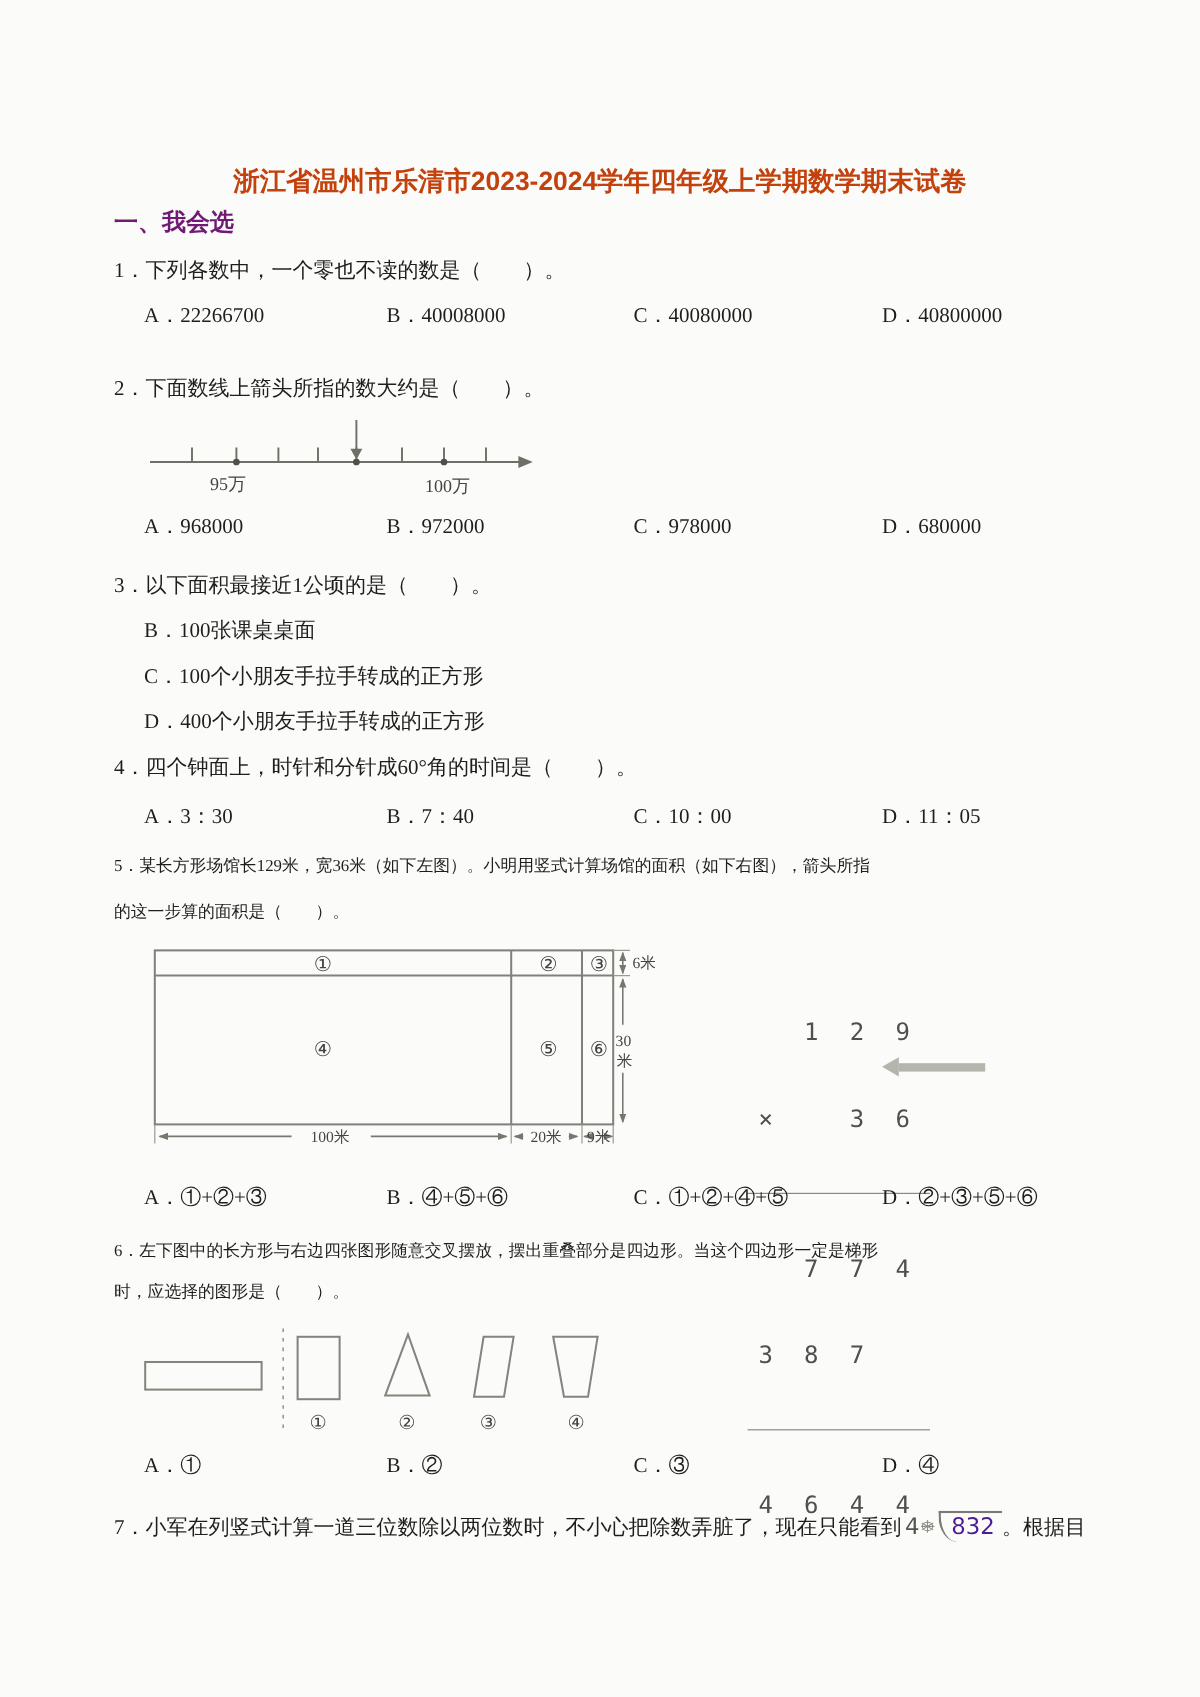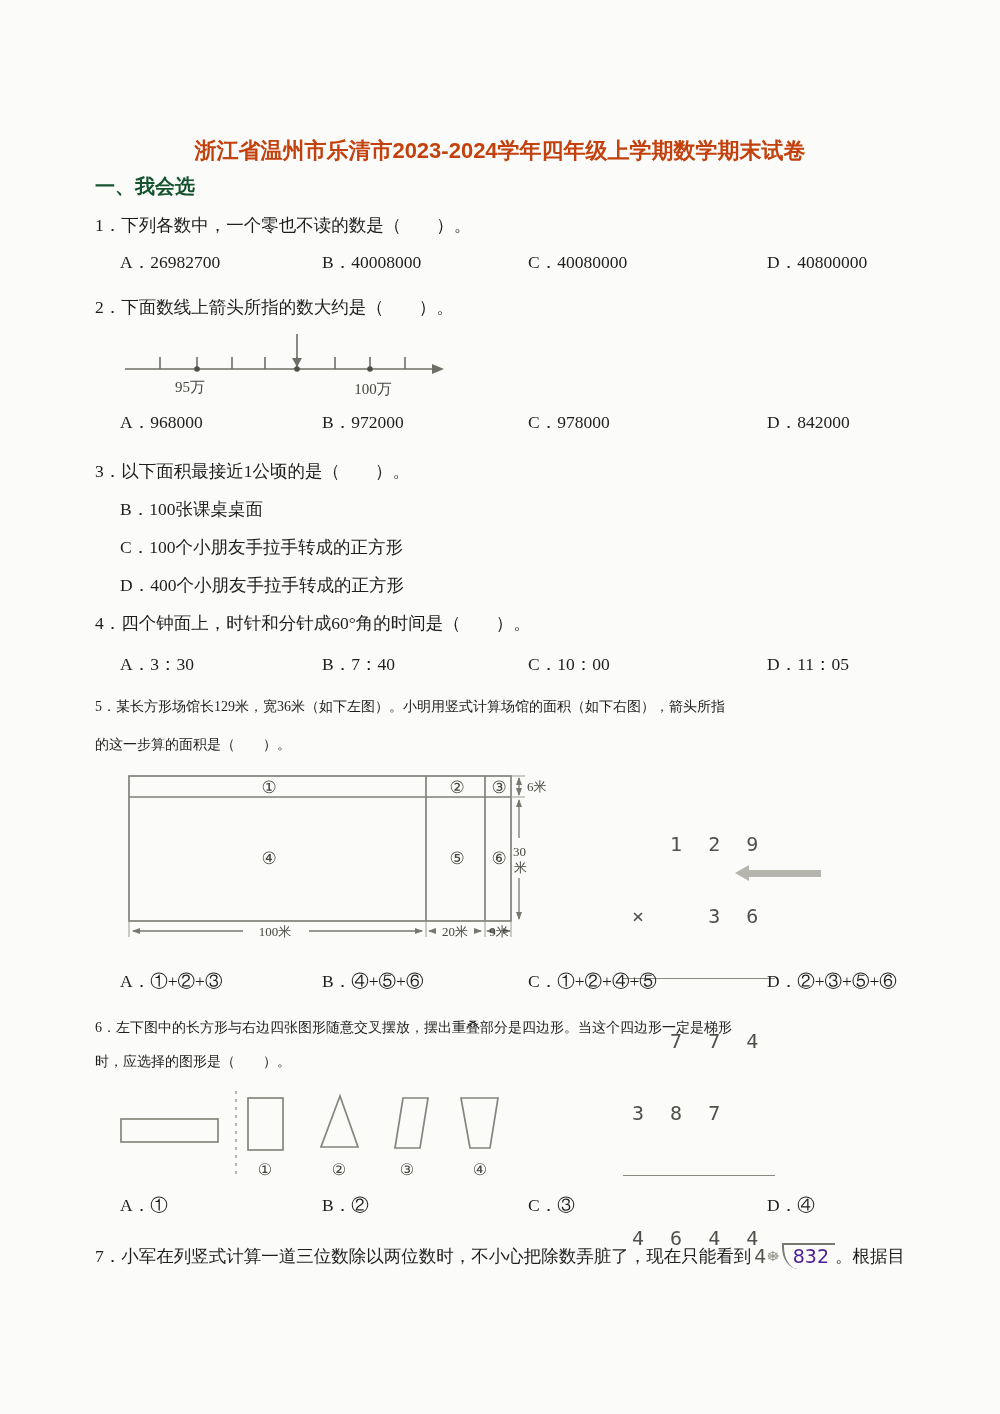--- a/index.html
+++ b/index.html
@@ -8,28 +8,28 @@
     background:#fbfbfa;color:#1e1e1c;
     font-family:"Liberation Serif","DejaVu Serif",serif;
   }
   .sheet{padding:138px 95px 0 95px;position:relative;}
   .title{
     text-align:center;font-size:22px;line-height:26px;font-weight:bold;
     font-family:"Liberation Sans","DejaVu Sans",sans-serif;color:#c2410c;
   }
   .section{
     margin-top:10px;font-size:20px;line-height:24px;font-weight:bold;
-    font-family:"Liberation Sans","DejaVu Sans",sans-serif;color:#14532d;
+    font-family:"Liberation Sans","DejaVu Sans",sans-serif;color:#701a75;
   }
   .qtext{margin-top:14px;font-size:17.5px;line-height:26px;}
   .qline{font-size:14px;line-height:38px;white-space:nowrap;font-family:Liberation Serif, serif;}
   .qline.tight{line-height:34px;}
   .optrow{position:relative;height:26px;margin-top:12px;font-size:17.5px;}
   .optrow span{position:absolute;top:0;white-space:nowrap;}
-  .opt-a{left:25px;} .opt-b{left:227px;} .opt-c{left:433px;} .opt-d{left:672px;}
+  .opt-a{left:25px;} .opt-b{left:227px;} .opt-c{left:433px;} .opt-d{left:640px;}
   .optlist div{margin-top:12px;font-size:17.5px;line-height:26px;padding-left:25px;}
   .figwrap{position:relative;height:185px;margin-top:2px;}
   .figwrap svg{position:absolute;}
   .nl-wrap{margin-top:6px;height:82px;position:relative;}
   .mult{
     position:absolute;left:537px;top:18px;width:210px;
     font-family:"DejaVu Sans Mono",monospace;font-size:20px;letter-spacing:7px;
     line-height:24px;white-space:pre;color:#504f4a;
   }
   .mline{border-top:1.6px solid #8a8a82;width:152px;margin:2px 0 2px -9px;}
@@ -54,27 +54,27 @@
 </head>
 <body>
 
 <div class="sheet">
 
   <div class="title">浙江省温州市乐清市2023-2024学年四年级上学期数学期末试卷</div>
   <div class="section">一、我会选</div>
 
   <div class="qtext">1．下列各数中，一个零也不读的数是（　　）。</div>
   <div class="optrow">
-    <span class="opt-a">A．26982700</span>
+    <span class="opt-a">A．22266700</span>
     <span class="opt-b">B．40008000</span>
     <span class="opt-c">C．40080000</span>
     <span class="opt-d">D．40800000</span>
   </div>
 
-  <div class="qtext" style="margin-top:18px;">2．下面数线上箭头所指的数大约是（　　）。</div>
+  <div class="qtext" style="margin-top:34px;">2．下面数线上箭头所指的数大约是（　　）。</div>
   <div class="nl-wrap">
     <svg width="345" height="82" viewBox="0 0 345 82" style="position:absolute;left:25px;top:0;">
       <g stroke="#6f6f68" stroke-width="1.6" fill="none">
         <line x1="5" y1="43" x2="314" y2="43"></line>
         <line x1="40" y1="31" x2="40" y2="43"></line>
         <line x1="77" y1="31" x2="77" y2="43"></line>
         <line x1="112" y1="31" x2="112" y2="43"></line>
         <line x1="145" y1="31" x2="145" y2="43"></line>
         <line x1="177" y1="31" x2="177" y2="43"></line>
         <line x1="215" y1="31" x2="215" y2="43"></line>
@@ -88,21 +88,21 @@
       <circle cx="177" cy="43" r="2.8" fill="#504f4a"></circle>
       <circle cx="250" cy="43" r="2.8" fill="#504f4a"></circle>
       <text x="70" y="66" font-size="15" text-anchor="middle">95万</text>
       <text x="253" y="68" font-size="15" text-anchor="middle">100万</text>
     </svg>
   </div>
   <div class="optrow" style="margin-top:2px;text-align:right;">
     <span class="opt-a">A．968000</span>
     <span class="opt-b">B．972000</span>
     <span class="opt-c">C．978000</span>
-    <span class="opt-d">D．842000</span>
+    <span class="opt-d">D．680000</span>
   </div>
 
   <div class="qtext" style="margin-top:22px;">3．以下面积最接近1公顷的是（　　）。</div>
   <div class="optlist">
     <div>B．100张课桌桌面</div>
     <div>C．100个小朋友手拉手转成的正方形</div>
     <div>D．400个小朋友手拉手转成的正方形</div>
   </div>
 
   <div class="qtext" style="margin-top:12px;">4．四个钟面上，时针和分针成60°角的时间是（　　）。</div>

